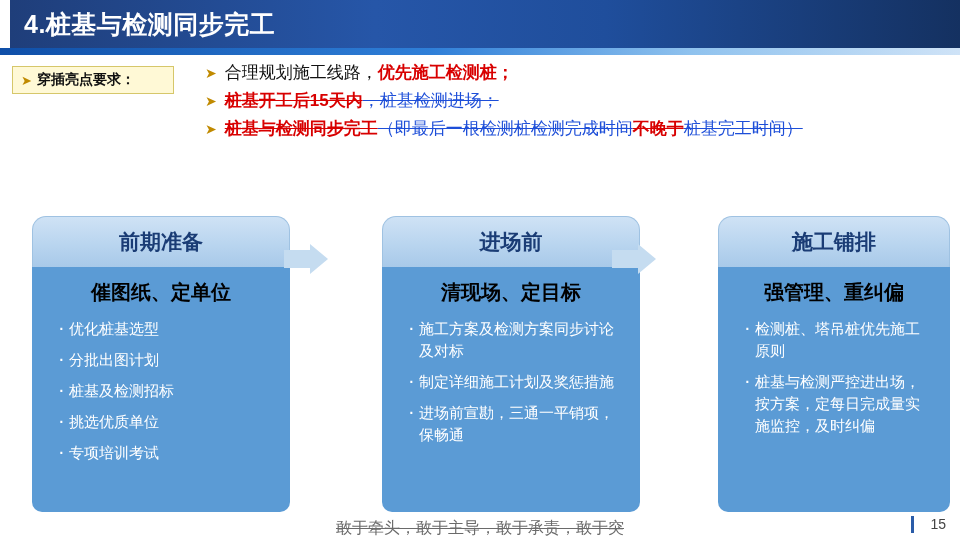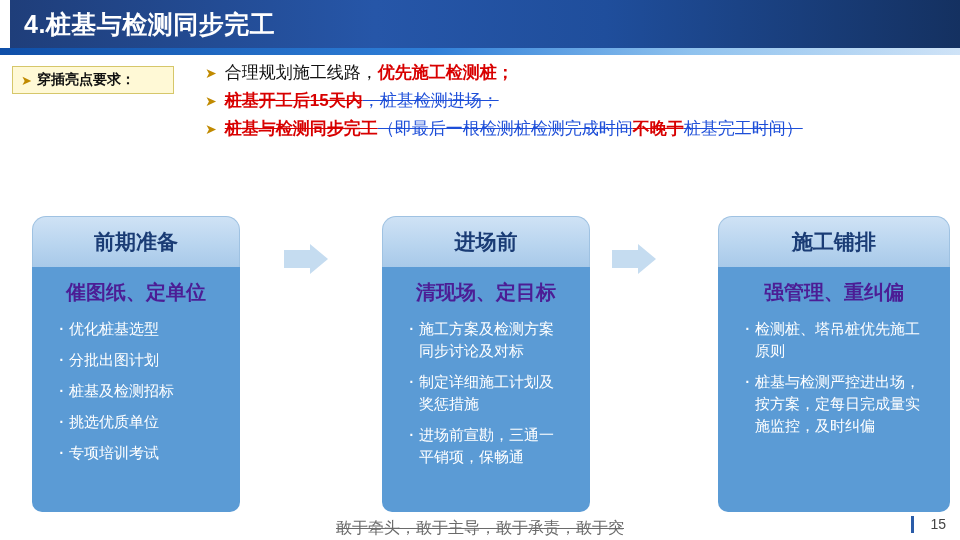--- a/index.html
+++ b/index.html
@@ -35,36 +35,36 @@
   .req-tag .arrow{color:#c08a00;font-size:13px;margin:0 5px 0 8px;}
   .req-tag .txt{font-size:14px;font-weight:bold;color:#111;}
   .req-lines{position:absolute;left:205px;top:0px;}
   .req-line{display:flex;align-items:flex-start;margin-bottom:6px;white-space:nowrap;}
   .req-line .arrow{color:#c08a00;font-size:14px;margin-right:8px;line-height:22px;}
   .req-line .t{font-size:17px;line-height:22px;color:#111;}
   .red{color:#d80000;font-weight:bold;}
   .red-strike{color:#d80000;font-weight:bold;text-decoration:line-through;}
   .blk-strike{color:#1d4ed8;text-decoration:line-through;}
   
-  .col{position:absolute;top:216px;width:208px;}
+  .col{position:absolute;top:216px;width:258px;}
   .col-head{
     height:50px;border-radius:14px 14px 0 0;
     background:linear-gradient(to bottom,#cfe2f5 0%,#b9d5ef 55%,#a8c9e9 100%);
     border:1px solid #9fc2e2;border-bottom:none;
     display:flex;align-items:center;justify-content:center;
   }
   .col-head span{font-size:21px;font-weight:bold;color:#1a3c75;}
   .col-body{
     background:#5b9bd5;border-radius:0 0 10px 10px;
     padding:10px 12px 12px 12px;
     min-height:245px;
     box-sizing:border-box;
   }
   .col-sub{
-    color:#4c1d95;font-size:20px;font-weight:bold;text-align:center;
+    color:#000000;font-size:20px;font-weight:bold;text-align:center;
     margin:2px 0 10px 0;
   }
   .bullets{margin:12px;padding:0;list-style:none;}
   .bullets li{
     color:#ffffff;font-size:15px;line-height:22px;
     margin-bottom:9px;position:relative;padding-left:13px;
   }
   .bullets li::before{
     content:"·";position:absolute;left:2px;top:-2px;font-size:20px;color:#ffffff;
   }

